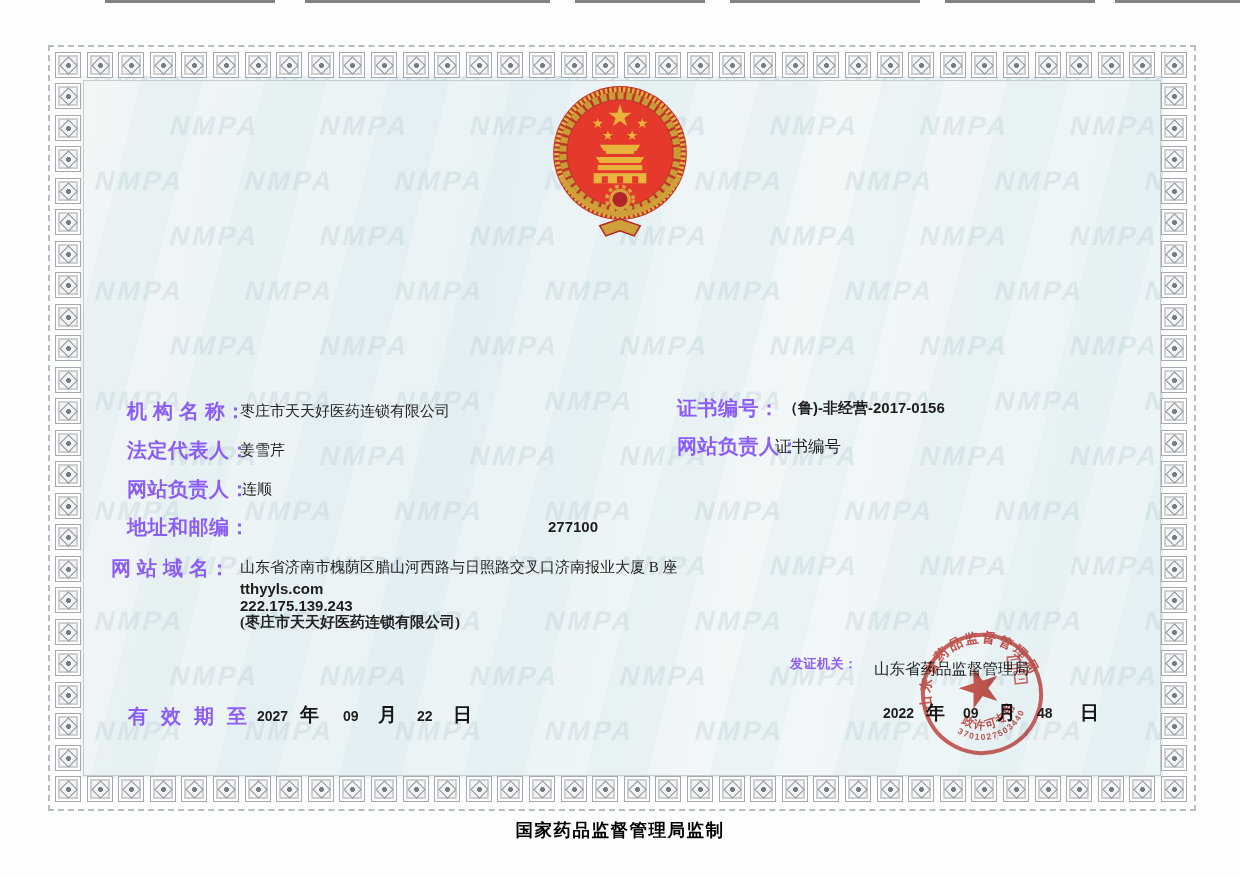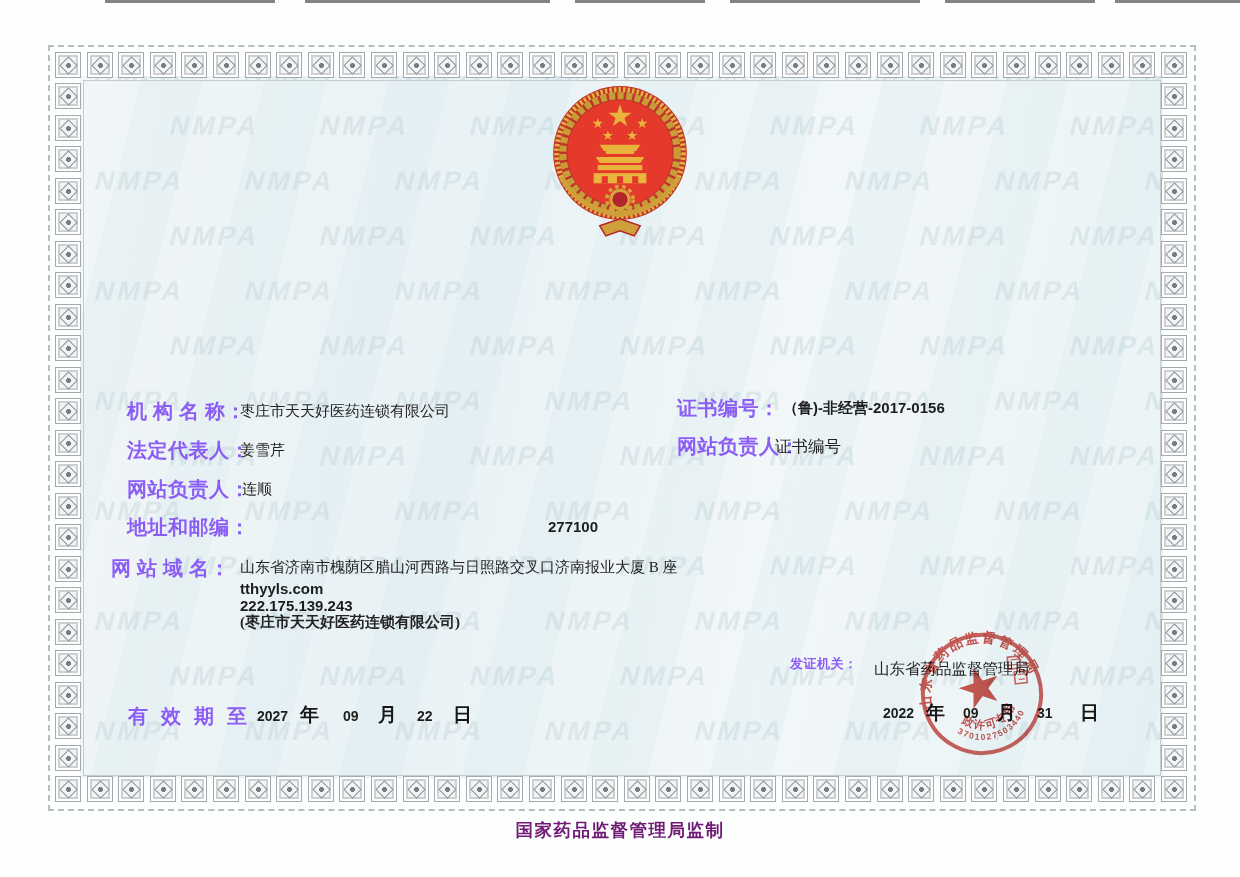--- a/index.html
+++ b/index.html
@@ -33,21 +33,21 @@
   #title{left:0;right:0;text-align:center;top:276px;font-size:54px;font-weight:700;
       color:#5b441c;letter-spacing:3px;
       text-shadow:0 1px 0 rgba(151,117,41,.55), 0 0 1px rgba(90,66,25,.6);}
   .lbl{font-weight:700;font-size:20px;color:#8b5cf6;letter-spacing:.5px;}
   .val{font-size:15px;color:#232323;}
   .val-en{font-family:"Liberation Sans",sans-serif;font-weight:700;font-size:15px;color:#1d1d1d;}
   .unit{font-weight:700;font-size:19px;color:#161616;}
   #emblem-svg{position:absolute;left:549px;top:80px;z-index:5;}
   #seal-svg{position:absolute;left:912px;top:624px;z-index:6;mix-blend-mode:multiply;opacity:.92;}
   #footer-line{left:0;right:0;text-align:center;top:818px;font-size:17.5px;font-weight:700;
-      letter-spacing:1.5px;color:#701a75;}
+      letter-spacing:1.5px;color:#000000;}
 </style>
 </head>
 <body>
 
 <div id="page">
 
   <div class="scan-dash" style="left:105px;width:170px;"></div>
   <div class="scan-dash" style="left:305px;width:245px;"></div>
   <div class="scan-dash" style="left:575px;width:130px;"></div>
   <div class="scan-dash" style="left:730px;width:190px;"></div>
@@ -564,21 +564,21 @@
   <span class="abs lbl" style="left:677px;top:433px;">网站负责人：</span>
   <span class="abs val" style="left:775px;top:436px;font-size:16.5px;">证书编号</span>
 
   <span class="abs lbl" style="left:790px;top:655px;font-size:13px;">发证机关：</span>
   <span class="abs val" style="left:874px;top:659px;font-size:15.5px;">山东省药品监督管理局</span>
 
   <span class="abs val-en" style="left:883px;top:705px;font-size:14px;">2022</span>
   <span class="abs unit" style="left:926px;top:700px;">年</span>
   <span class="abs val-en" style="left:963px;top:705px;font-size:14px;">09</span>
   <span class="abs unit" style="left:997px;top:700px;">月</span>
-  <span class="abs val-en" style="left:1037px;top:705px;font-size:14px;">31</span>
+  <span class="abs val-en" style="left:1037px;top:705px;font-size:14px;">48</span>
   <span class="abs unit" style="left:1080px;top:700px;">日</span>
 
   <span class="abs lbl" style="left:128px;top:703px;letter-spacing:4px;">有 效 期 至</span>
   <span class="abs val-en" style="left:257px;top:708px;font-size:14px;">2027</span>
   <span class="abs unit" style="left:300px;top:702px;">年</span>
   <span class="abs val-en" style="left:343px;top:708px;font-size:14px;">09</span>
   <span class="abs unit" style="left:378px;top:702px;">月</span>
   <span class="abs val-en" style="left:417px;top:708px;font-size:14px;">22</span>
   <span class="abs unit" style="left:453px;top:702px;">日</span>
 

